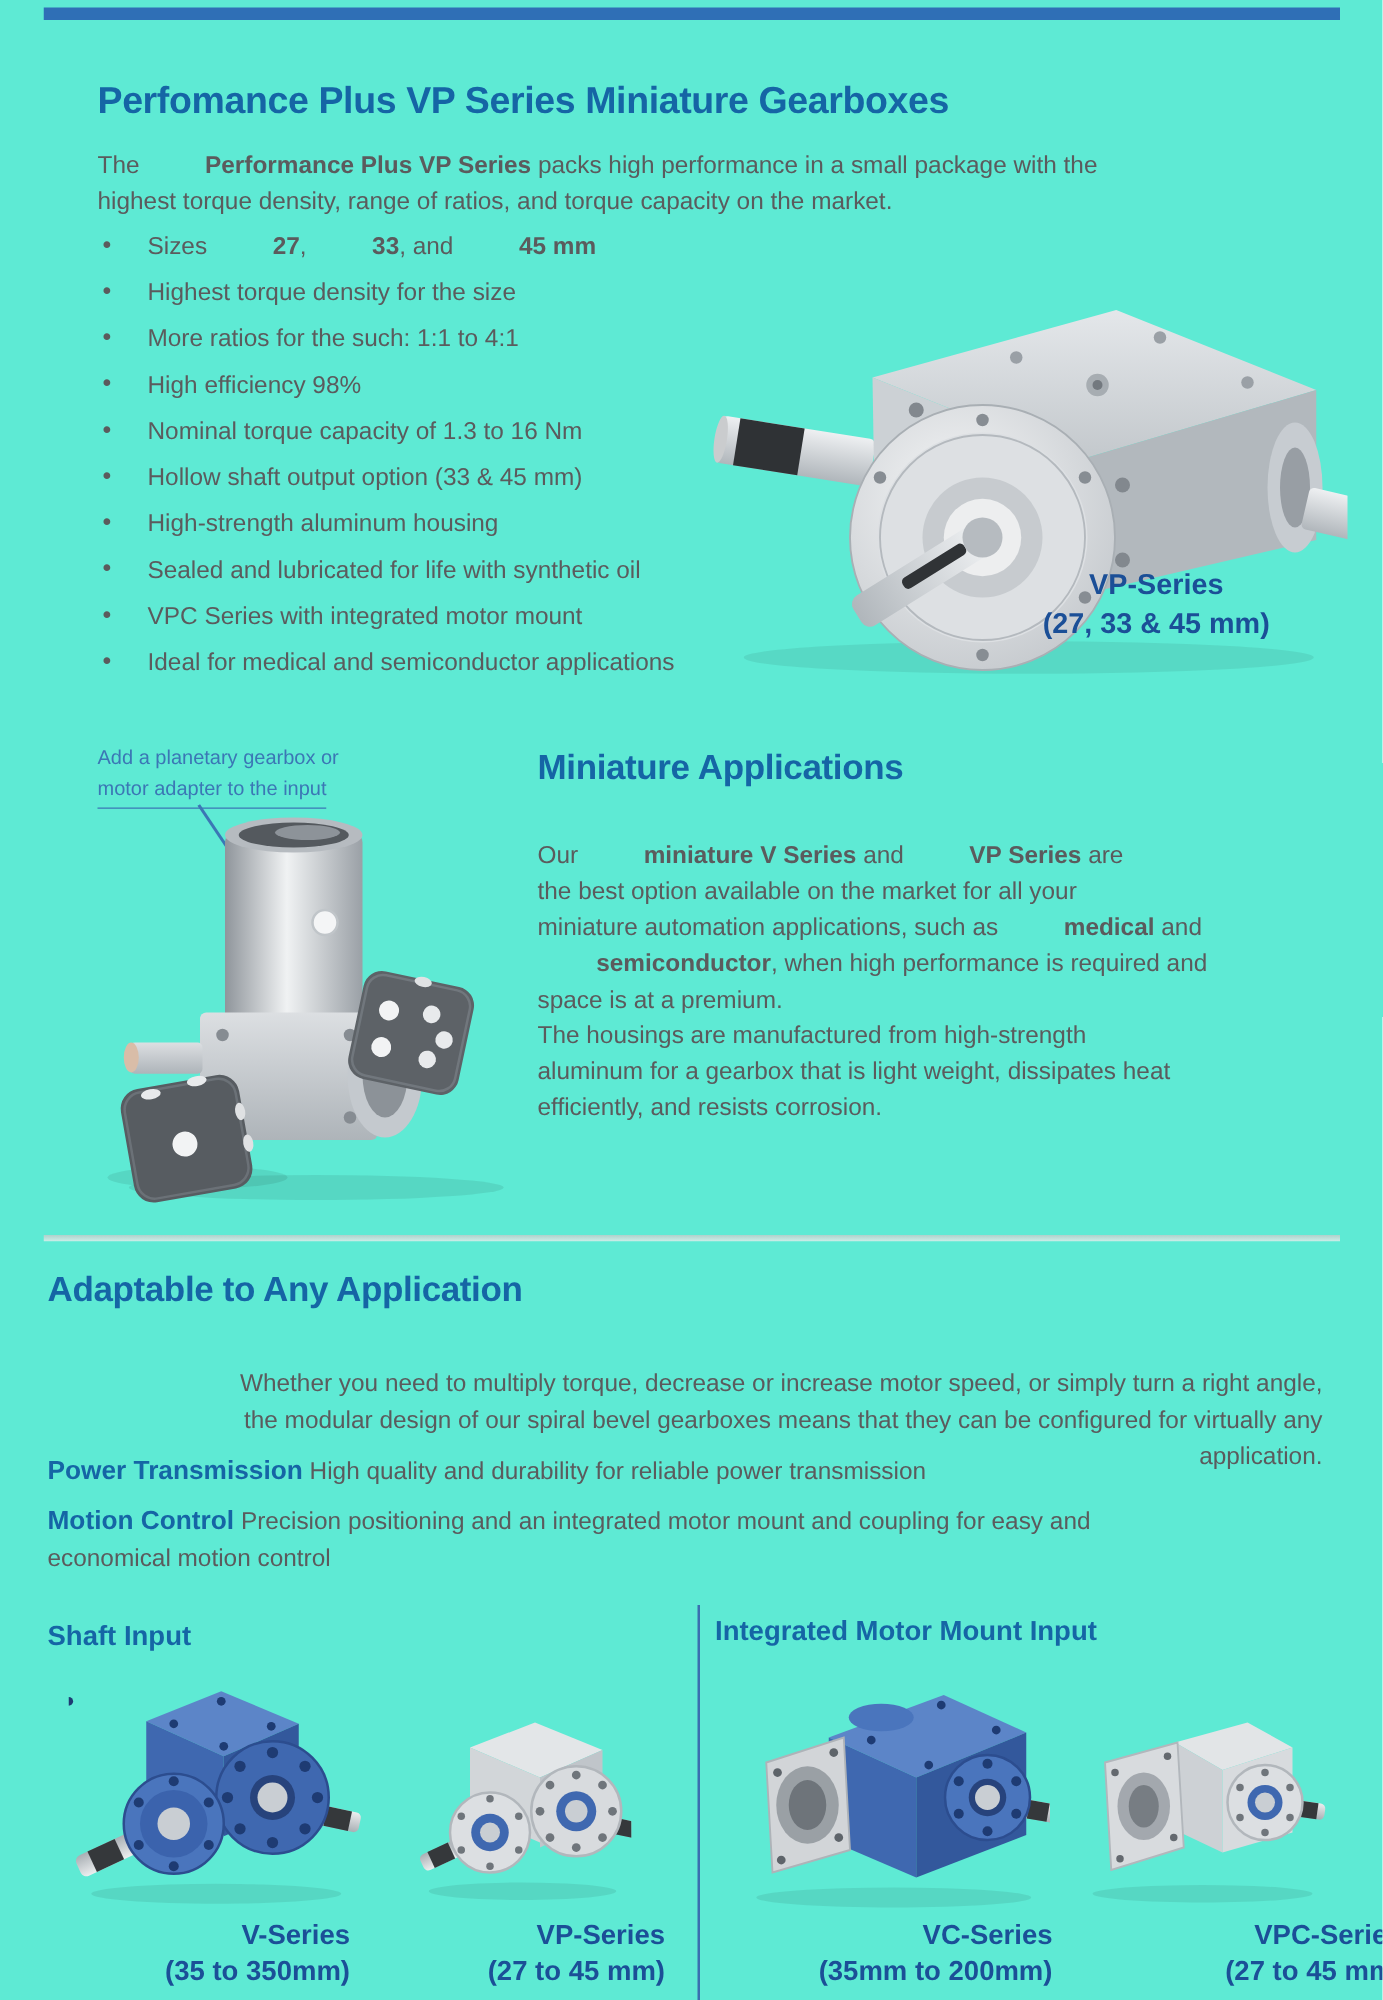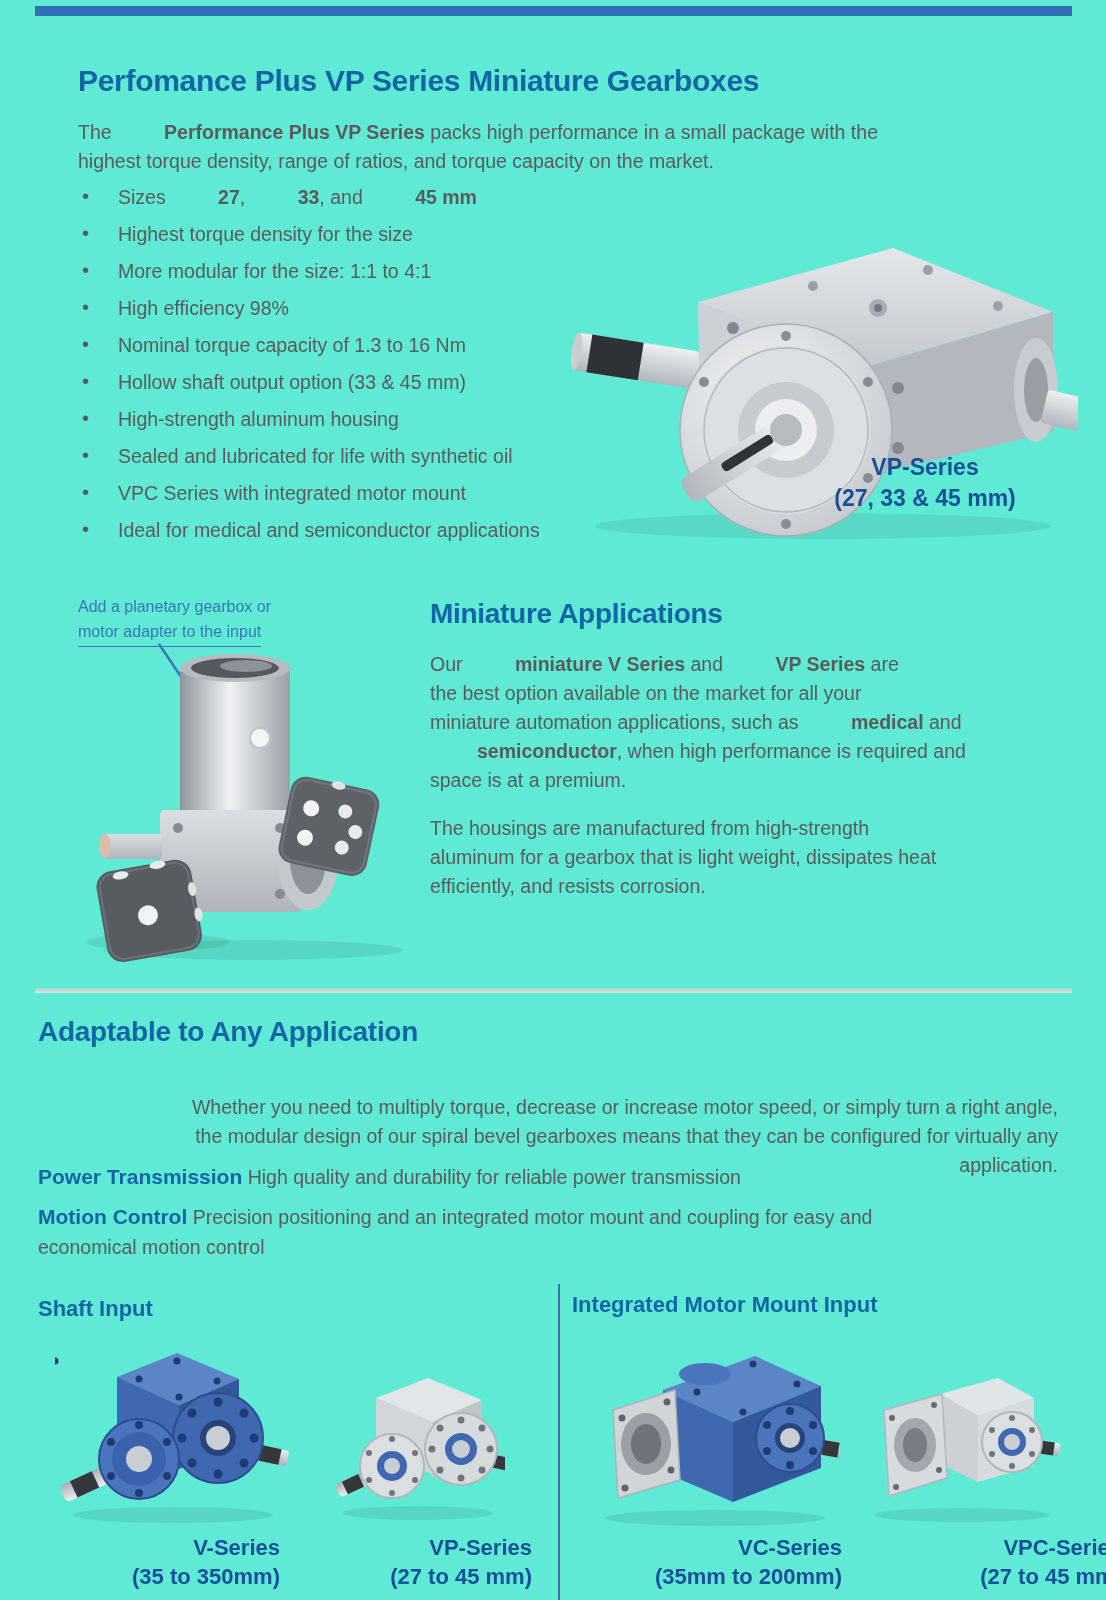--- a/index.html
+++ b/index.html
@@ -28,21 +28,21 @@
     font-size:19.5px;line-height:22px;color:var(--gray);
   }
   ul.features li::before{
     content:"\2022";position:absolute;left:2px;top:-1px;color:var(--gray);font-size:20px;
   }
   .hero-caption{left:800px;top:452px;width:250px;text-align:center;color:var(--navy);
     font-size:23px;font-weight:bold;line-height:31px;}
   .callout{left:78px;top:594px;width:260px;font-size:16px;line-height:25px;color:var(--callout);}
   .callout .u{display:inline-block;border-bottom:1.5px solid var(--callout);padding-bottom:2px;}
   .mini-head{left:430px;top:598px;width:560px;}
-  .mini-p1{left:430px;top:650px;width:620px;}
+  .mini-p1{left:430px;top:670px;width:620px;}
   .mini-p2{left:430px;top:814px;width:620px;}
   .divider{left:35px;top:988px;width:1037px;height:5px;
     background:linear-gradient(180deg,#c9c9c9,#efefef);opacity:.75;}
   .adapt-head{left:38px;top:1016px;width:700px;}
   .adapt-p{left:38px;top:1093px;width:1020px;text-align:right;}
   .labeled{font-size:19.5px;line-height:30px;color:var(--gray);}
   .labeled .lbl{font-size:21px;font-weight:bold;color:var(--blue);}
   .power{left:38px;top:1162px;width:1020px;}
   .motion{left:38px;top:1202px;width:1030px;}
   .shaft-head{left:38px;top:1296px;width:300px;}
@@ -65,21 +65,21 @@
   <div class="abs body-text intro">
     <span>The </span><span class="b">Performance Plus VP Series</span><span> packs high performance in a small package with the</span><br>
     <span>highest torque density, range of ratios, and torque capacity on the market.</span>
   </div>
 
   <ul class="abs features">
     <li>
       <span>Sizes </span><span class="b">27</span><span>, </span><span class="b">33</span><span>, and </span><span class="b">45 mm</span>
     </li>
     <li>Highest torque density for the size</li>
-    <li>More modular for the size: 1:1 to 4:1</li>
+    <li>More ratios for the such: 1:1 to 4:1</li>
     <li>High efficiency 98%</li>
     <li>Nominal torque capacity of 1.3 to 16 Nm</li>
     <li>Hollow shaft output option (33 &amp; 45 mm)</li>
     <li>High-strength aluminum housing</li>
     <li>Sealed and lubricated for life with synthetic oil</li>
     <li>VPC Series with integrated motor mount</li>
     <li>Ideal for medical and semiconductor applications</li>
   </ul>
 
   <svg class="abs" style="left:568px;top:220px;" width="510" height="325" viewBox="0 0 510 325">

